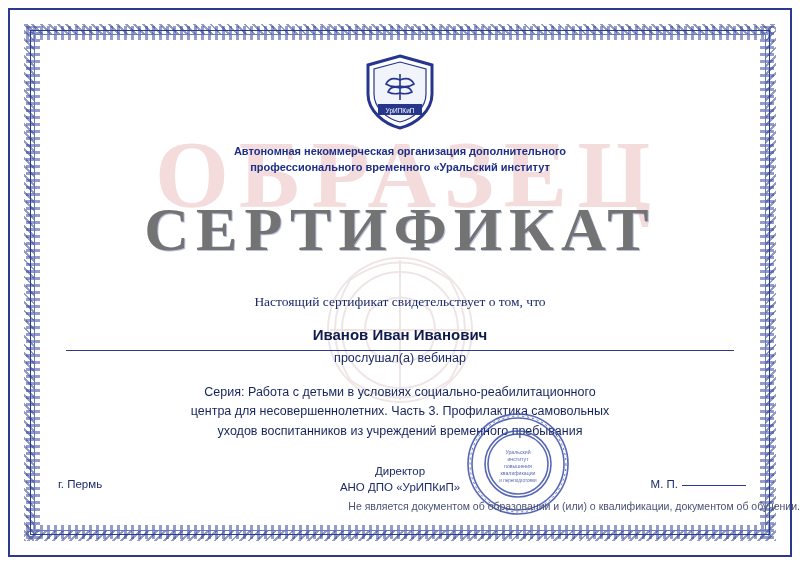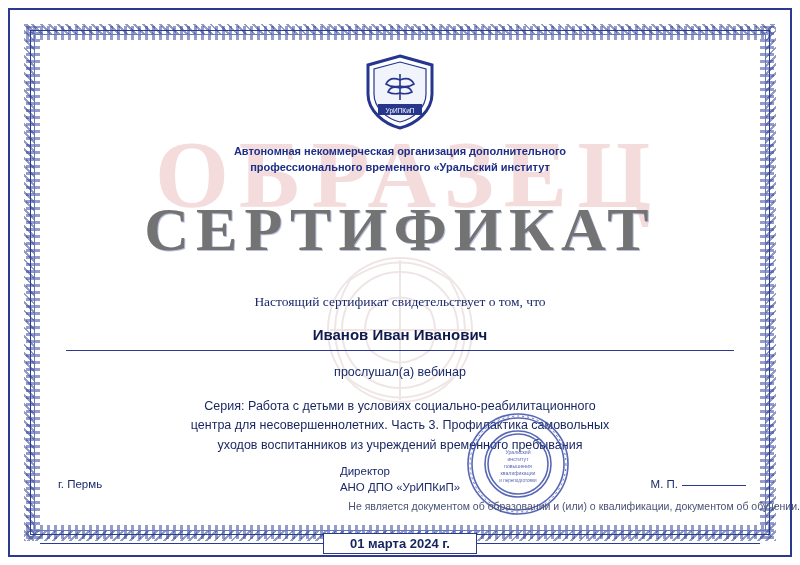--- a/index.html
+++ b/index.html
@@ -141,21 +141,20 @@
     color: #101a4d;
     padding-bottom: 4px;
   }
   .rule {
     height: 1px;
     background: #2b3a8f;
     margin: 3px 18px 0 18px;
   }
 
   .passed {
-    margin-top: 14px;
     font-size: 12.5px;
     color: #1b2a6b;
   }
 
   .course {
     margin-top: 18px;
     font-size: 12.5px;
     font-weight: normal;
     color: #16245e;
     line-height: 1.55;
@@ -187,20 +186,21 @@
     left: 10px;
     top: 8px;
     font-size: 11.5px;
     color: #1b2a6b;
   }
   .director {
     position: absolute;
     left: 50%;
     transform: translateX(-50%);
     top: -6px;
+    text-align: center;
     font-size: 11.5px;
     color: #1b2a6b;
     line-height: 1.35;
   }
   .mp {
     position: absolute;
     right: 6px;
     top: 8px;
     font-size: 11.5px;
     color: #1b2a6b;
@@ -336,18 +336,14 @@
       <div>Директор</div>
       <div>АНО ДПО «УрИПКиП»</div>
     </div>
     <div class="mp">
       <span>М. П.</span><span class="mp-line"></span>
     </div>
   </div>
 
   <div class="disclaimer">Не является документом об образовании и (или) о квалификации, документом об обучении.</div>
 
-  <div class="date-band">
-    <div class="date-line"></div>
-    <div class="date-box">01 марта 2024 г.</div>
-  </div>
 
 </div>
 
 </body></html>

